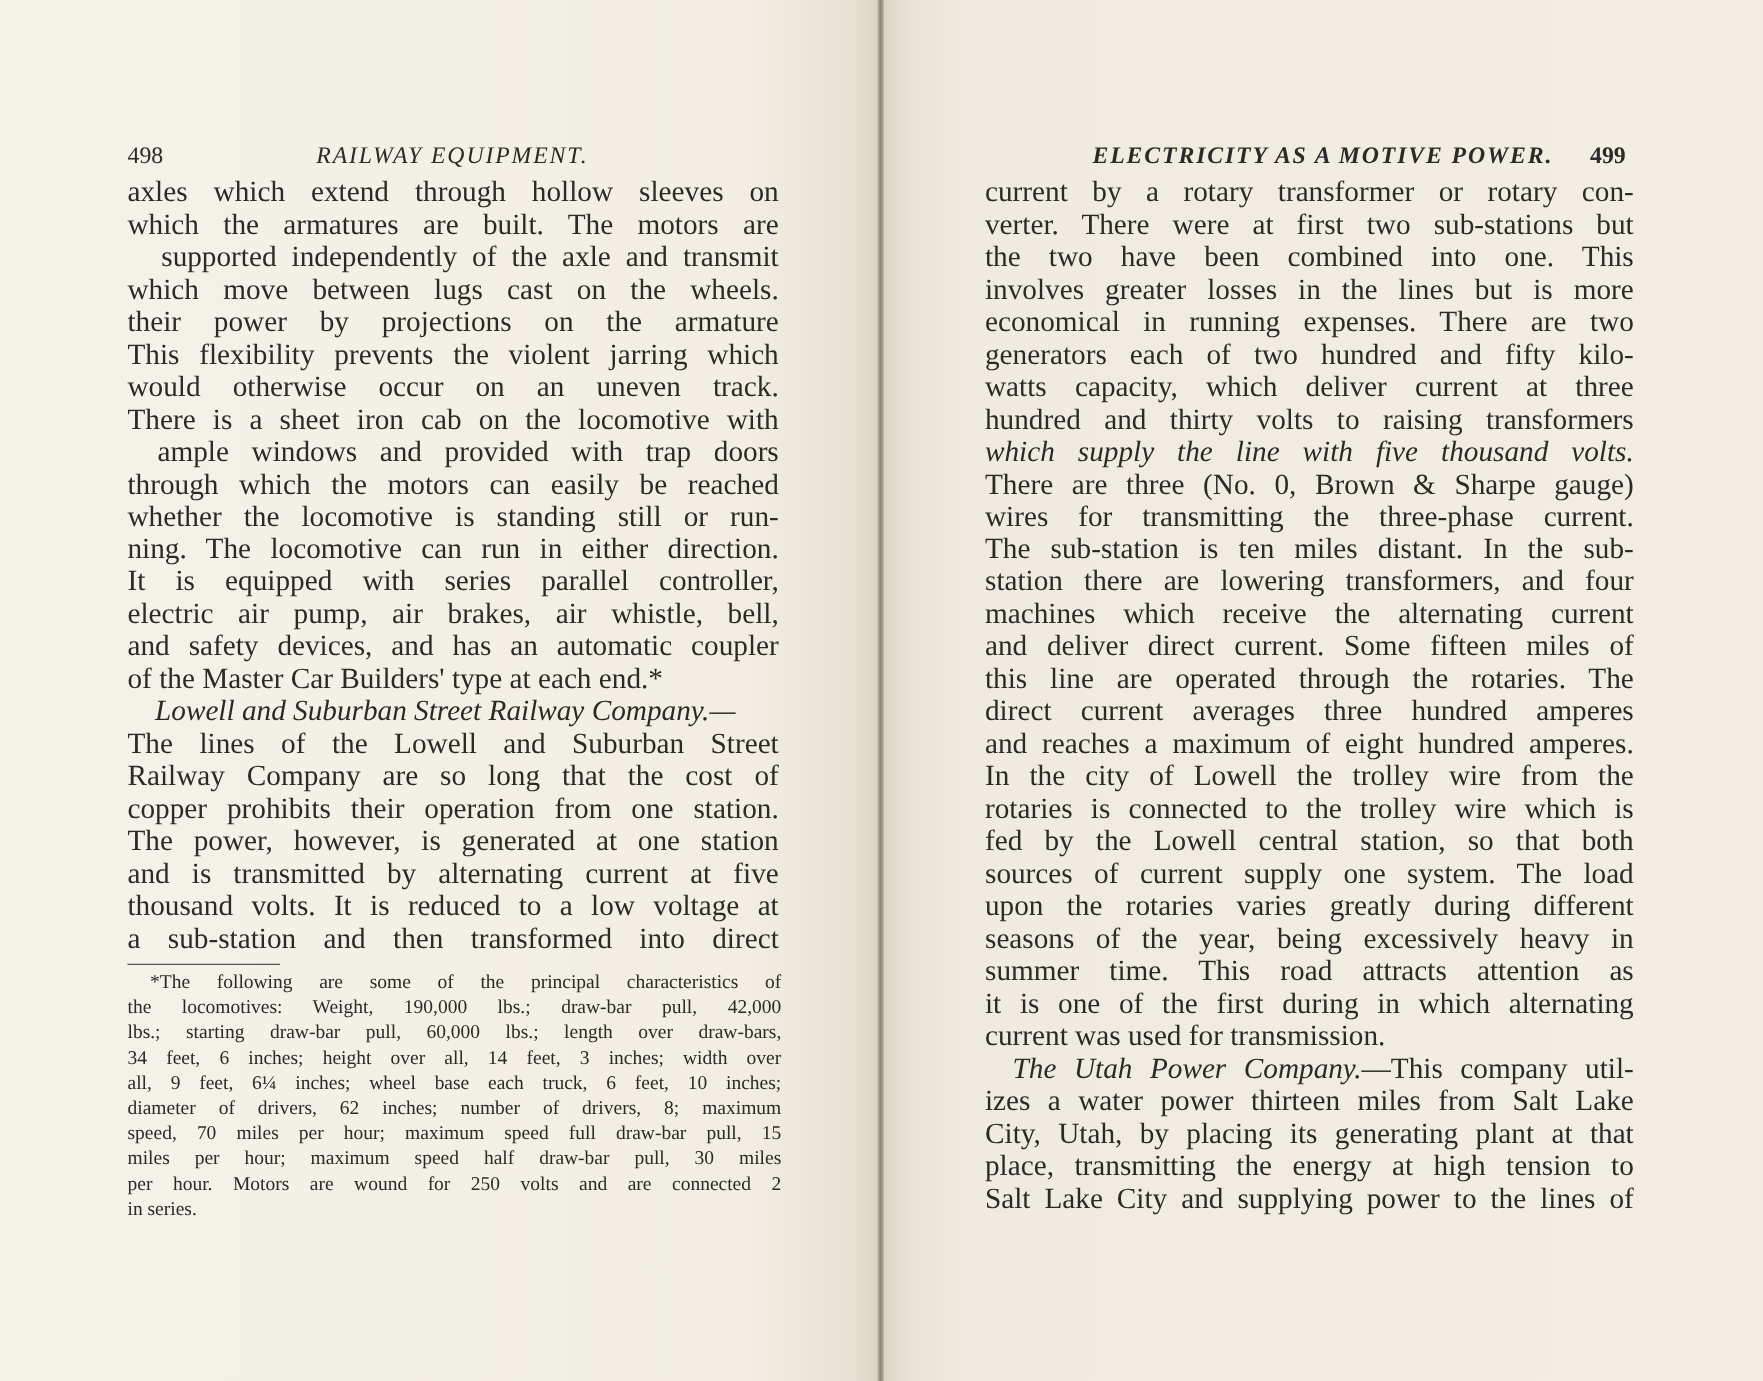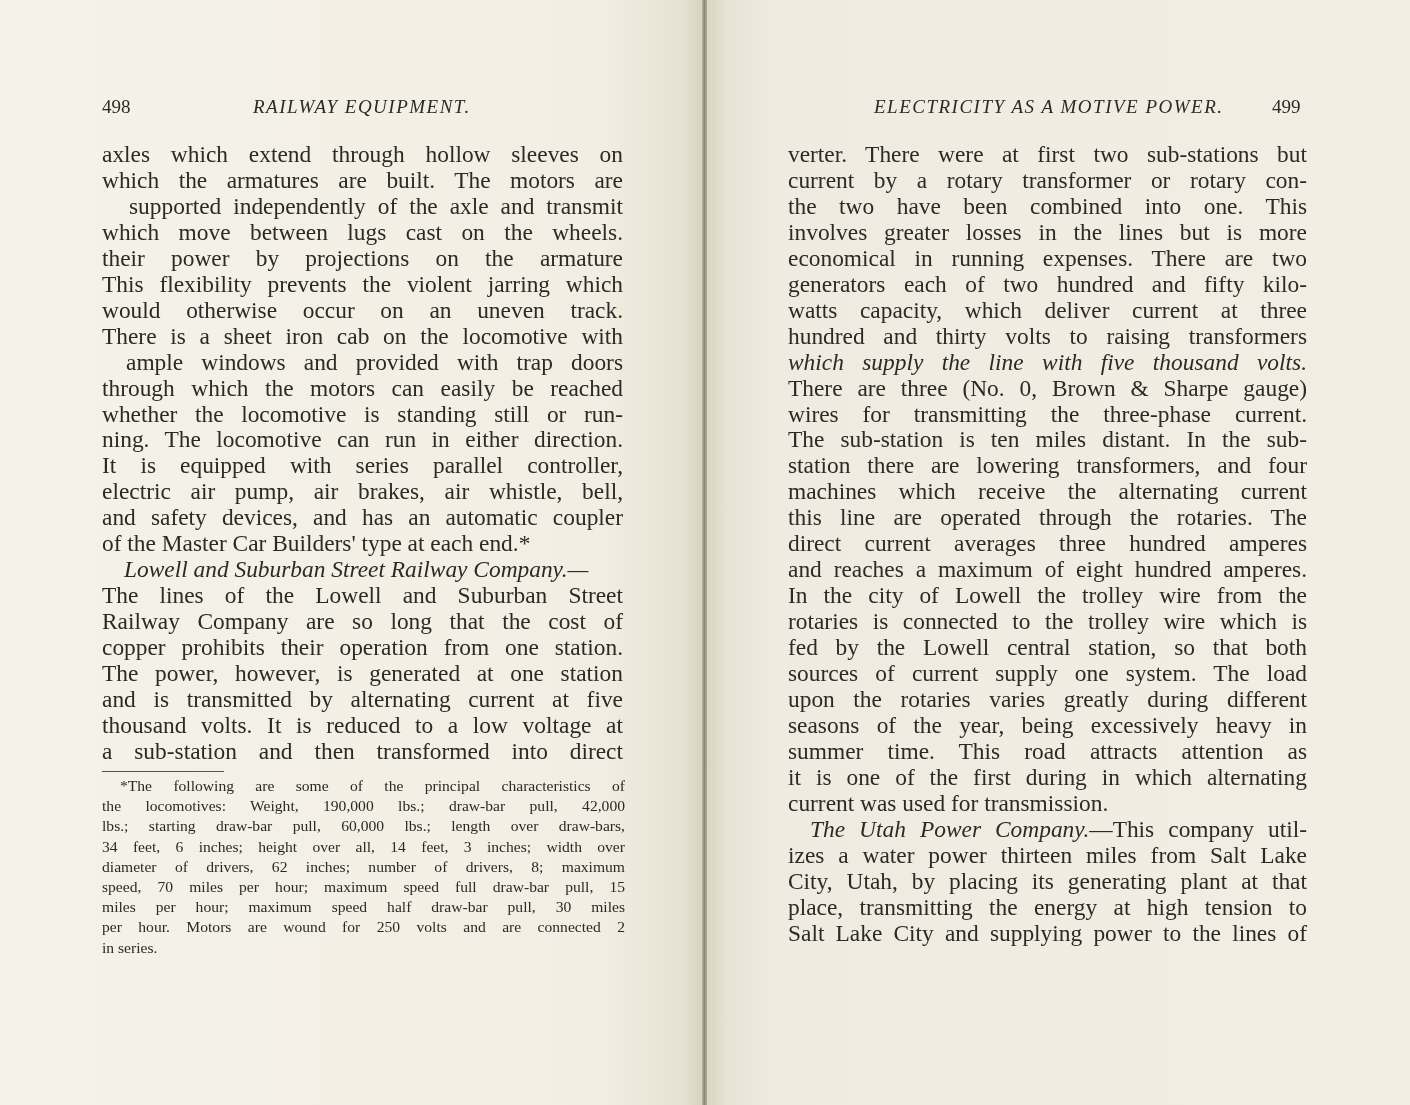--- a/index.html
+++ b/index.html
@@ -14,21 +14,21 @@
     .page {
       position: absolute; top: 0; height: 1105px;
       background: linear-gradient(#f3f0e6, #f1ede2);
     }
     .page.left { left: 0; width: 704px;
       background: linear-gradient(to right, #f5f2ea 0%, #f2eee3 85%, #e6e1d2 97%, #d8d2c0 100%); }
     .page.right { left: 706px; width: 704px;
       background: linear-gradient(to right, #d9d3c2 0%, #e8e3d5 3%, #efebe0 10%, #f2eee4 100%); }
     .gutter { position: absolute; left: 702px; top: 0; width: 5px; height: 1105px;
       background: linear-gradient(to right, #b9b3a1, #8e8878, #b4ae9c); }
-    .runhead { position: absolute; top: 95px; font-size: 19px; height: 24px; line-height: 24px; }
+    .runhead { position: absolute; top: 113px; font-size: 19px; height: 24px; line-height: 24px; }
     .runhead .num { position: absolute; top: 0; }
     .runhead .title { position: absolute; top: 0; font-style: italic; letter-spacing: 1.5px; }
     .body-text {
       position: absolute; font-size: 23.4px; line-height: 25.95px;
       text-align: justify; text-align-last: justify;
     }
     .body-text .line { display: block; white-space: nowrap; text-align: justify; text-align-last: justify; }
     .body-text .line.last { text-align-last: left; }
     .ital { font-style: italic; }
     .rule { position: absolute; left: 102px; top: 771px; width: 122px; height: 1px; background: #555; }
@@ -76,47 +76,49 @@
     <span class="line" style="display: block;"><span style="white-space: nowrap;">thousand volts.  It is reduced to a low voltage at</span></span>
     <span class="line" style="display: block;"><span style="white-space: nowrap;">a sub-station and then transformed into direct</span></span>
   </div>
 
   <div class="rule"></div>
   <div class="footnote">
     <span class="line" style="padding-left: 18px; display: block;"><span style="white-space: nowrap;">*The following are some of the principal characteristics of</span></span>
     <span class="line" style="display: block;"><span style="white-space: nowrap;">the locomotives:  Weight, 190,000 lbs.; draw-bar pull, 42,000</span></span>
     <span class="line" style="display: block;"><span style="white-space: nowrap;">lbs.; starting draw-bar pull, 60,000 lbs.; length over draw-bars,</span></span>
     <span class="line" style="display: block;"><span style="white-space: nowrap;">34 feet, 6 inches; height over all, 14 feet, 3 inches; width over</span></span>
+    <span class="line" style="display: block;"><span style="white-space: nowrap;">all, 9 feet, 6¼ inches; wheel base each truck, 6 feet, 10 inches;</span></span>
     <span class="line" style="display: block;"><span style="white-space: nowrap;">diameter of drivers, 62 inches; number of drivers, 8; maximum</span></span>
     <span class="line" style="display: block;"><span style="white-space: nowrap;">speed, 70 miles per hour; maximum speed full draw-bar pull, 15</span></span>
     <span class="line" style="display: block;"><span style="white-space: nowrap;">miles per hour; maximum speed half draw-bar pull, 30 miles</span></span>
     <span class="line" style="display: block;"><span style="white-space: nowrap;">per hour.  Motors are wound for 250 volts and are connected 2</span></span>
     <span class="line last"><span style="white-space: nowrap;">in series.</span></span>
   </div>
 
-  <div class="runhead" style="left:706px;width:704px;">
+  <div class="runhead" style="left:706px;width:704px;font-weight:bold;">
     <span class="title" style="left:168px;">ELECTRICITY AS A MOTIVE POWER.</span>
     <span class="num" style="left:566px;">499</span>
   </div>
 
   <div class="body-text" style="left:788px;top:142px;width:519px;">
+    <span class="line" style="display: block;"><span style="white-space: nowrap;">current by a rotary transformer or rotary con-</span></span>
     <span class="line" style="display: block;"><span style="white-space: nowrap;">verter.  There were at first two sub-stations but</span></span>
-    <span class="line" style="display: block;"><span style="white-space: nowrap;">current by a rotary transformer or rotary con-</span></span>
     <span class="line" style="display: block;"><span style="white-space: nowrap;">the two have been combined into one.  This</span></span>
     <span class="line" style="display: block;"><span style="white-space: nowrap;">involves greater losses in the lines but is more</span></span>
     <span class="line" style="display: block;"><span style="white-space: nowrap;">economical in running expenses.  There are two</span></span>
     <span class="line" style="display: block;"><span style="white-space: nowrap;">generators each of two hundred and fifty kilo-</span></span>
     <span class="line" style="display: block;"><span style="white-space: nowrap;">watts capacity, which deliver current at three</span></span>
     <span class="line" style="display: block;"><span style="white-space: nowrap;">hundred and thirty volts to raising transformers</span></span>
     <span class="line" style="display: block;"><span style="white-space: nowrap; font-style: italic;">which supply the line with five thousand volts.</span></span>
     <span class="line" style="display: block;"><span style="white-space: nowrap;">There are three (No. 0, Brown &amp; Sharpe gauge)</span></span>
     <span class="line" style="display: block;"><span style="white-space: nowrap;">wires for transmitting the three-phase current.</span></span>
     <span class="line" style="display: block;"><span style="white-space: nowrap;">The sub-station is ten miles distant.  In the sub-</span></span>
     <span class="line" style="display: block;"><span style="white-space: nowrap;">station there are lowering transformers, and four</span></span>
     <span class="line" style="display: block;"><span style="white-space: nowrap;">machines which receive the alternating current</span></span>
+    <span class="line" style="display: block;"><span style="white-space: nowrap;">and deliver direct current.  Some fifteen miles of</span></span>
     <span class="line" style="display: block;"><span style="white-space: nowrap;">this line are operated through the rotaries.  The</span></span>
     <span class="line" style="display: block;"><span style="white-space: nowrap;">direct current averages three hundred amperes</span></span>
     <span class="line" style="display: block;"><span style="white-space: nowrap;">and reaches a maximum of eight hundred amperes.</span></span>
     <span class="line" style="display: block;"><span style="white-space: nowrap;">In the city of Lowell the trolley wire from the</span></span>
     <span class="line" style="display: block;"><span style="white-space: nowrap;">rotaries is connected to the trolley wire which is</span></span>
     <span class="line" style="display: block;"><span style="white-space: nowrap;">fed by the Lowell central station, so that both</span></span>
     <span class="line" style="display: block;"><span style="white-space: nowrap;">sources of current supply one system.  The load</span></span>
     <span class="line" style="display: block;"><span style="white-space: nowrap;">upon the rotaries varies greatly during different</span></span>
     <span class="line" style="display: block;"><span style="white-space: nowrap;">seasons of the year, being excessively heavy in</span></span>
     <span class="line" style="display: block;"><span style="white-space: nowrap;">summer time.  This road attracts attention as</span></span>

